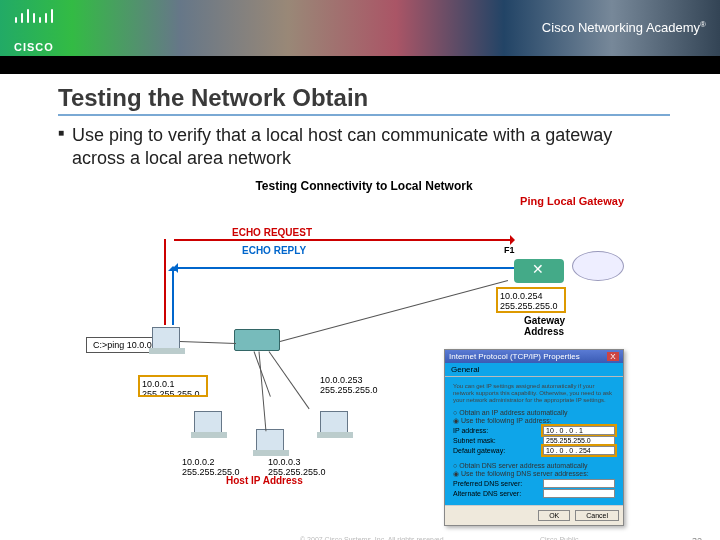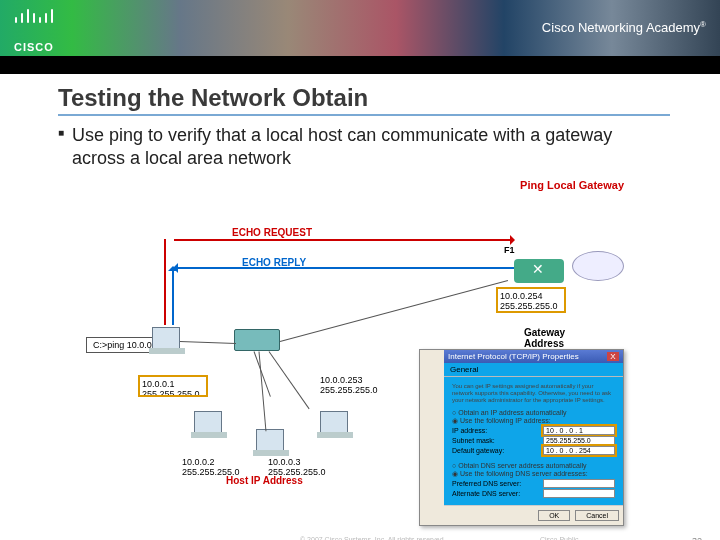--- a/index.html
+++ b/index.html
@@ -12,44 +12,44 @@
   .academy sup { font-size: 8px; }
   .black-strip { width: 720px; height: 18px; background:#000; }
   .content { padding: 10px 50px 0 58px; }
   .title { font-size: 24px; font-weight: bold; color:#3a3a3a; border-bottom: 2px solid #7aa9d4; padding-bottom:2px; margin-bottom:8px; }
   .bullet { font-size: 18px; color:#222; padding-left: 14px; position: relative; line-height:1.25; }
   .bullet::before { content:"■"; position:absolute; left:0; top:3px; font-size:10px; color:#222; }
   .diagram { margin: 10px auto 0 auto; width: 520px; height: 340px; position: relative; font-family: Arial, sans-serif; }
   .d-title { text-align:center; font-weight:bold; font-size:12px; color:#000; }
   .d-sub { text-align:right; font-weight:bold; font-size:11px; color:#c00; margin-top:2px; }
   .echo-req { position:absolute; left:128px; top:48px; font-size:10px; font-weight:bold; color:#c00; }
-  .echo-rep { position:absolute; left:138px; top:78px; font-size:10px; font-weight:bold; color:#06c; }
+  .echo-rep { position:absolute; left:138px; top:66px; font-size:10px; font-weight:bold; color:#06c; }
   .arrow-red { position:absolute; left:70px; top:60px; width:340px; height:2px; background:#c00; }
   .arrow-red::after { content:""; position:absolute; right:-6px; top:-4px; border:5px solid transparent; border-left-color:#c00; }
   .arrow-blue { position:absolute; left:70px; top:88px; width:340px; height:2px; background:#06c; }
   .arrow-blue::before { content:""; position:absolute; left:-6px; top:-4px; border:5px solid transparent; border-right-color:#06c; }
   .arrow-down-red { position:absolute; left:60px; top:60px; width:2px; height:86px; background:#c00; }
   .arrow-down-blue { position:absolute; left:68px; top:88px; width:2px; height:58px; background:#06c; }
   .arrow-down-blue::before { content:""; position:absolute; left:-4px; top:-6px; border:5px solid transparent; border-bottom-color:#06c; }
   .ping-box { position:absolute; left:-18px; top:158px; background:#fff; border:1px solid #555; padding:2px 6px; font-size:9px; }
   .pc { width:28px; height:22px; background:#d6e4ef; border:1px solid #678; position:absolute; }
   .pc::after { content:""; position:absolute; left:-4px; bottom:-6px; width:36px; height:6px; background:#bcc; }
   .pc1 { left:48px; top:148px; }
   .pc2 { left:90px; top:232px; }
   .pc3 { left:152px; top:250px; }
   .pc4 { left:216px; top:232px; }
   .switch { position:absolute; left:130px; top:150px; width:46px; height:22px; background:#7bb; border:1px solid #366; border-radius:2px; }
   .router { position:absolute; left:410px; top:80px; width:50px; height:24px; background:#4a8; border-radius:4px; }
   .router::before { content:"✕"; color:#fff; position:absolute; left:18px; top:2px; font-size:14px; }
   .lbl { position:absolute; font-size:9px; color:#000; line-height:1.15; }
   .cloud { position:absolute; left:468px; top:72px; width:52px; height:30px; background:#eef; border:1px solid #99b; border-radius:50%; }
-  .gw-lbl { position:absolute; left:420px; top:148px; font-size:10px; font-weight:bold; }
+  .gw-lbl { position:absolute; left:420px; top:136px; font-size:10px; font-weight:bold; }
   .callout-orange { border:2px solid #d90; position:absolute; }
   .host-ip-lbl { position:absolute; left:122px; top:296px; font-size:10px; font-weight:bold; color:#c00; }
-  .dialog { position:absolute; right:0; top:170px; width:205px; background:#efe9dc; border:1px solid #888; font-size:7px; box-shadow:2px 2px 4px rgba(0,0,0,.3);padding-left:24px; }
+  .dialog { position:absolute; right:0; top:170px; width:180px; background:#efe9dc; border:1px solid #888; font-size:7px; box-shadow:2px 2px 4px rgba(0,0,0,.3); }
   .dialog-title { background:linear-gradient(#5a7bd4,#3a5bb4); color:#fff; font-size:8px; padding:2px 4px; display:flex; justify-content:space-between; }
   .dialog-title .x { background:#c44; color:#fff; width:12px; text-align:center; }
   .dialog-tab { background:#0ea5e9; padding:2px 6px; font-size:8px; border-bottom:1px solid #bbb; }
   .dialog-body { padding:6px 8px; background:#0ea5e9; }
   .dialog-body p { font-size:6px; color:#444; line-height:1.2; margin-bottom:4px; }
   .radio { font-size:7px; margin:1px 0; color:#333; }
   .radio::before { content:"○ "; }
   .radio.sel::before { content:"◉ "; }
   .iprow { display:flex; justify-content:space-between; font-size:7px; margin:1px 0; align-items:center; }
   .iprow input { width:72px; font-size:7px; border:1px solid #888; padding:0 2px; background:#fff; }
@@ -82,20 +82,21 @@
   </div>
   <div class="academy"><span>Cisco Networking Academy</span><sup>®</sup></div>
 </div>
 <div class="black-strip"></div>
 
 <div class="content">
   <div class="title">Testing the Network Obtain</div>
   <div class="bullet">Use ping to verify that a local host can communicate with a gateway across a local area network</div>
 
   <div class="diagram">
+    <div class="d-title">Testing Connectivity to Local Network</div>
     <div class="d-sub">Ping Local Gateway</div>
 
     <div class="arrow-red"></div>
     <div class="echo-req">ECHO REQUEST</div>
     <div class="arrow-blue"></div>
     <div class="echo-rep">ECHO REPLY</div>
     <div class="arrow-down-red"></div>
     <div class="arrow-down-blue"></div>
 
     <div class="ping-box">C:&gt;ping 10.0.0.254</div>

